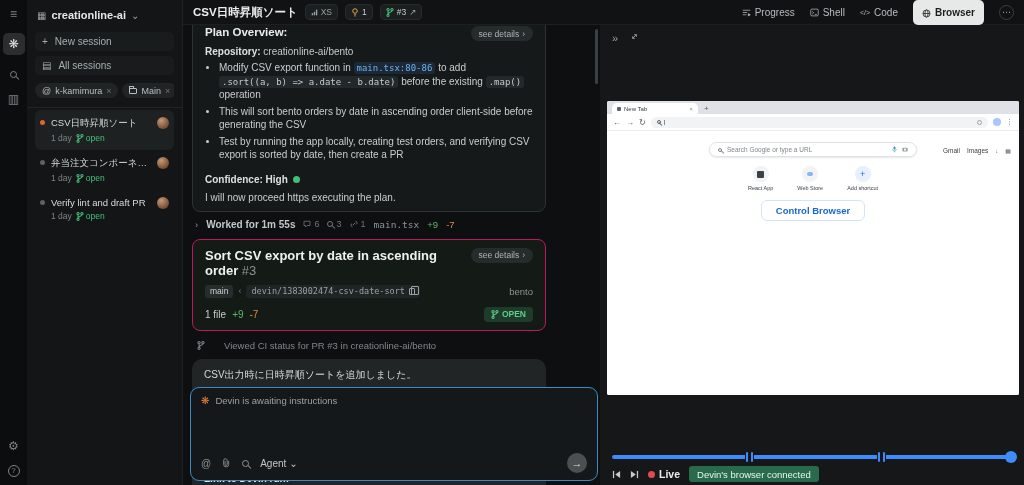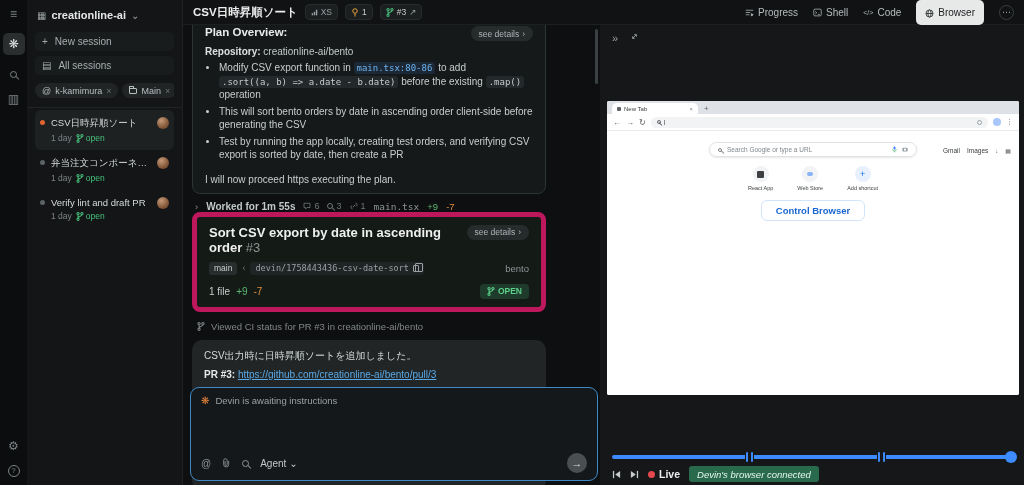--- a/index.html
+++ b/index.html
@@ -62,21 +62,21 @@
   
   .topbar { position:absolute; left:183px; right:0; top:0; height:25px; background:#101213;
     border-bottom:1px solid #1c2021; display:flex; align-items:center; padding:0 10px; gap:7px; z-index:4; }
   .tb-title { font-size:11.5px; font-weight:bold; color:#eceeee; white-space:nowrap; }
   .badge { display:inline-flex; align-items:center; gap:3px; background:#1b1f20; border:1px solid #262b2c;
     border-radius:4px; font-size:8.5px; color:#9aa1a3; padding:2px 5px; cursor:pointer; }
   .badge .cnt { color:#c8cccd; }
   .badge .grn { color:#46c07c; display:inline-flex; }
   .tb-right { margin-left:auto; display:flex; align-items:center; gap:15px; }
   .tb-tab { display:inline-flex; align-items:center; gap:4px; font-size:10px; color:#b6bcbe; cursor:pointer; }
-  .tb-tab.active { background:#e7e9e9; color:#1a1d1e; border-radius:5px; padding:7px 9px; font-weight:normal;align-items:flex-end; }
+  .tb-tab.active { background:#e7e9e9; color:#1a1d1e; border-radius:5px; padding:7px 9px; font-weight:bold;align-items:flex-end; }
   .tb-ellipsis { width:15px; height:15px; border:1px solid #3a4042; border-radius:50%; color:#9aa1a3;
     font-size:9px; display:flex; align-items:center; justify-content:center; cursor:pointer; }
 
   
   .chat { position:absolute; left:183px; top:25px; width:417px; bottom:0; background:#0d0f10; overflow:hidden; }
   .chat-sb { position:absolute; right:2px; top:4px; width:3px; height:55px; background:#3a4143; border-radius:2px; }
   .card { margin-left:9px; width:354px; border-radius:8px; padding:8px 12px; font-size:10px; }
   .plan-card { margin-top:-8px; background:#15191a; border:1px solid #2b3335; }
   .card-head { display:flex; align-items:flex-start; }
   .card-title { font-size:11.5px; font-weight:bold; color:#eaeced; }
@@ -93,32 +93,32 @@
   .conf .gdot { width:7px; height:7px; border-radius:50%; background:#3fbf77; }
   .closing { margin-top:7px; color:#c9cdce; }
 
   .worked { margin:7px 0 0 12px; display:flex; align-items:center; gap:8px; font-size:9.5px; color:#8d9496; }
   .worked .chev { color:#8d9496; }
   .worked b { color:#c2c7c8; font-size:10px; }
   .wstat { display:inline-flex; align-items:center; gap:3px; color:#6f7678; font-size:9px; }
   .wfile { color:#8d9496; }
   .add { color:#5cb870; } .del { color:#e08a3c; }
 
-  .pr-card { background:#141a16; border:5px solid #be185d; }
+  .pr-card { margin-top:9px; background:#141a16; border:1px solid #be185d; }
   .pr-title { font-size:13px; font-weight:bold; color:#eff1f1; }
   .pr-title .num { color:#8d9496; font-weight:normal; }
   .pr-branches { display:flex; align-items:center; gap:5px; margin-top:7px; }
   .bchip { background:#272c2d; color:#c8cdce; border-radius:3px; padding:1.5px 5px; font-size:8.5px; }
   .bchip.head { background:#1f2425; color:#9aa1a3; display:inline-flex; gap:4px; align-items:center; cursor:pointer; }
   .pr-repo { margin-left:auto; color:#8d9496; font-size:9.5px; }
   .pr-stats { display:flex; align-items:center; gap:6px; margin-top:9px; color:#c8cdce; }
   .open-badge { margin-left:auto; background:#1f3b2b; color:#5bd08b; font-size:8.5px; font-weight:bold;
     border-radius:4px; padding:2.5px 7px; display:inline-flex; align-items:center; gap:3px; }
 
-  .ci-row { margin:9px 0 0 14px; display:flex; align-items:center; gap:6px; color:#80878a; font-size:9.5px; }
+  .ci-row { margin:9px 0 0 14px; display:flex; align-items:center; gap:19px; color:#80878a; font-size:9.5px; }
 
   .msg { margin:8px 0 0 9px; width:354px; background:#212526; border-radius:10px; padding:9px 12px;
     font-size:10px; color:#d6dadb; }
   .msg p { margin:0 0 5px; line-height:1.4; }
   .msg p:last-child { margin-bottom:0; }
   .msg a { color:#5aa9e6; text-decoration:underline; cursor:pointer; }
   .msg b { color:#e6e9ea; }
 
   .inputbox { position:absolute; left:7px; bottom:4px; width:408px; height:94px; background:#15181a;
     border:1.5px solid #3f89c6; border-radius:9px; }
@@ -173,21 +173,21 @@
     font-family:"Liberation Sans","DejaVu Sans",sans-serif; }
 
   .timeline { position:absolute; left:12px; right:10px; top:430px; height:4px; background:#3d8bfd; border-radius:2px; }
   .tl-handle { position:absolute; right:-3px; top:-4px; width:12px; height:12px; border-radius:50%; background:#3d8bfd; cursor:pointer; }
   .tl-break { position:absolute; top:-3px; width:9px; height:10px; display:flex; gap:3px; background:#151718; justify-content:center; }
   .tl-break i { width:2px; height:10px; background:#3d8bfd; border-radius:1px; }
   .controls { position:absolute; left:12px; top:441px; display:flex; align-items:center; gap:9px; }
   .pctl { color:#c6cbcc; cursor:pointer; display:inline-flex; }
   .live { display:inline-flex; align-items:center; gap:4px; color:#eceeee; font-size:10.5px; font-weight:bold; cursor:pointer; }
   .live .reddot { width:7px; height:7px; border-radius:50%; background:#e5484d; }
-  .conn-badge { background:#2a6a4c; color:#e4f7ec; font-size:9.5px; border-radius:3px; padding:2.5px 8px;font-style:italic; }
+  .conn-badge { background:#2a6a4c; color:#e4f7ec; font-size:9.5px; border-radius:3px; padding:2.5px 8px; }
 </style>
 </head>
 <body>
 
 <div class="rail">
   <span class="ricon">≡</span>
   <span class="ricon active">❋</span>
   <span class="ricon"><i class="icon-search"></i></span>
   <span class="ricon">▥</span>
   <span class="spacer"></span>
@@ -363,20 +363,24 @@
         <span class="chip blue">main.tsx:80-86</span>
         <span>to add</span>
         <span class="chip">.sort((a, b) =&gt; a.date - b.date)</span>
         <span>before the existing</span>
         <span class="chip">.map()</span>
         <span>operation</span>
       </li>
       <li>This will sort bento orders by date in ascending order client-side before generating the CSV</li>
       <li>Test by running the app locally, creating test orders, and verifying CSV export is sorted by date, then create a PR</li>
     </ul>
+    <div class="conf">
+      <span>Confidence: High</span>
+        <span class="gdot"></span>
+    </div>
     <div class="closing">I will now proceed https executing the plan.</div>
   </div>
 
   <div class="worked">
     <span class="chev">›</span>
     <b>Worked for 1m 55s</b>
     <span class="wstat">
       <svg width="8" height="8" viewBox="0 0 16 16" fill="none" stroke="currentColor" stroke-width="1.6">
           <path d="M2 2.5h12v8.5H8l-3 3v-3H2z"></path>
         </svg>
@@ -405,21 +409,21 @@
       </span>
       <span class="see-pill">
         <span>see details</span>
           <span>›</span>
       </span>
     </div>
     <div class="pr-branches">
       <span class="bchip">main</span>
       <span style="color:#6f7678;font-size:9px">‹</span>
       <span class="bchip head mono">
-        <span>devin/1758443436-csv-date-sort</span>
+        <span>devin/1383002474-csv-date-sort</span>
         <i class="icon-copy"></i>
       </span>
       <span class="pr-repo">bento</span>
     </div>
     <div class="pr-stats">
       <span>1 file</span>
       <span class="add">+9</span>
       <span class="del">-7</span>
       <span class="open-badge">
         <svg width="8" height="9" viewBox="0 0 14 16" fill="none" stroke="currentColor" stroke-width="1.8">

